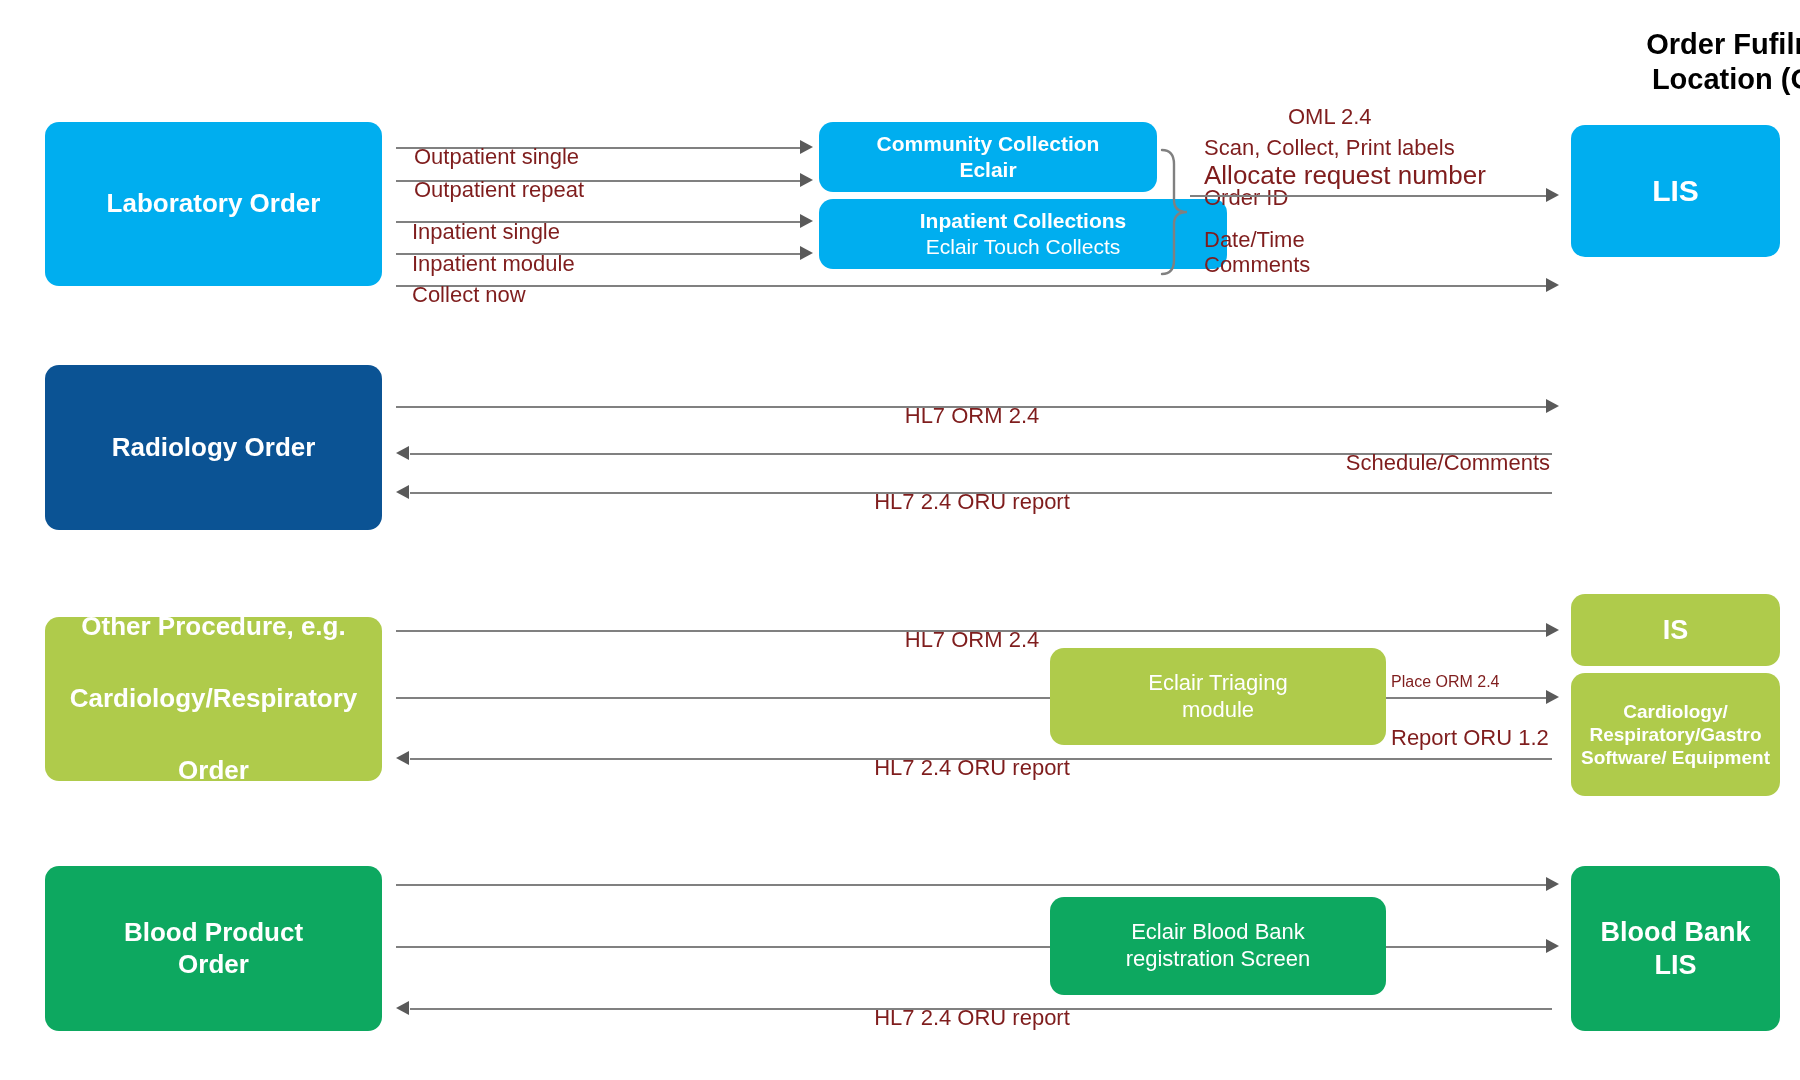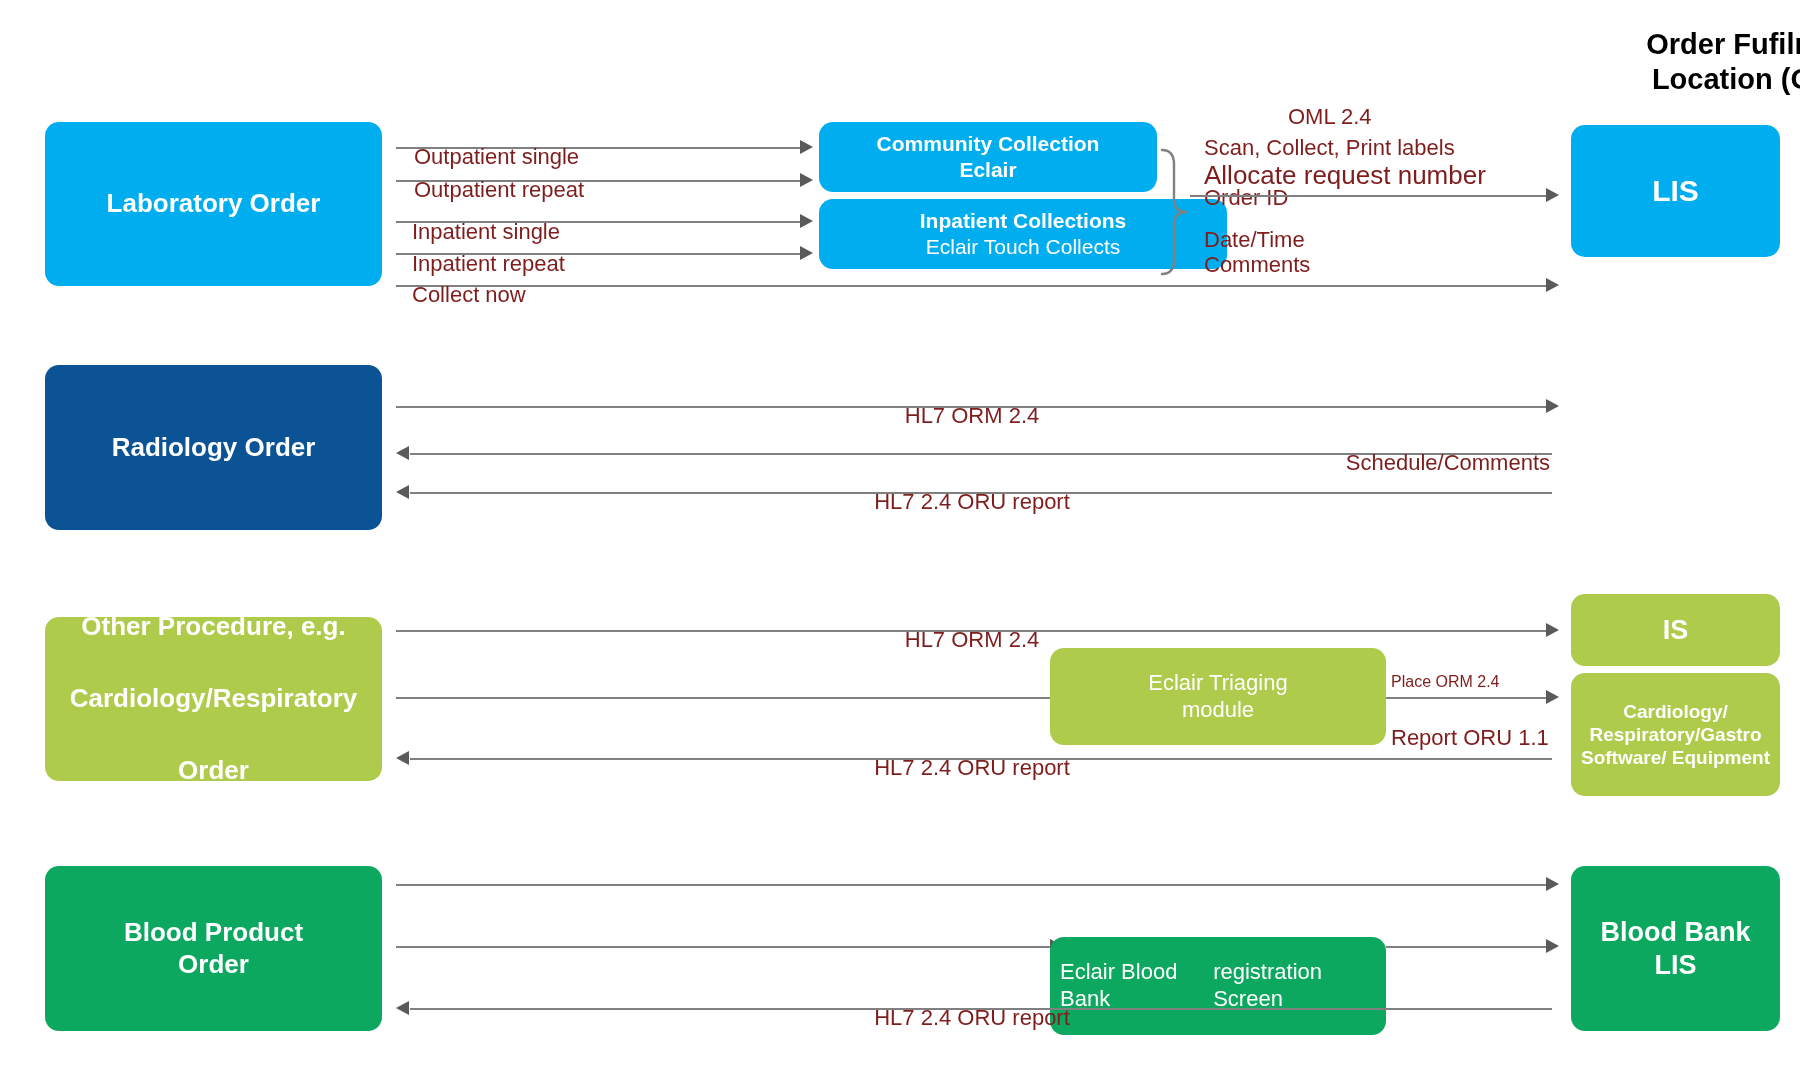--- a/index.html
+++ b/index.html
@@ -20,21 +20,21 @@
     overflow: hidden;
   }
 
   
   .box {
     position: absolute;
     border-radius: 14px;
     display: flex;
     align-items: center;
     justify-content: center;
-    text-align: left;
+    text-align: right;
     color: #ffffff;
     box-sizing: border-box;
     padding: 4px 10px;
     line-height: 1.22;
   }
   .box.bold   { font-weight: bold; }
   .box.normal { font-weight: normal; }
 
   .c-lightblue { background: #00AEEF; }
   .c-darkblue  { background: #0B5394; }
@@ -101,21 +101,21 @@
   <div class="hline" style="left:396px; top:180px; width:406px;"></div>
   <div class="arrow-r" style="left:800px; top:173px;"></div>
   <div class="lbl" style="left:414px; top:152px; font-size:22px;">Outpatient repeat</div>
 
   <div class="hline" style="left:396px; top:221px; width:406px;"></div>
   <div class="arrow-r" style="left:800px; top:214px;"></div>
   <div class="lbl" style="left:412px; top:194px; font-size:22px;">Inpatient single</div>
 
   <div class="hline" style="left:396px; top:253px; width:406px;"></div>
   <div class="arrow-r" style="left:800px; top:246px;"></div>
-  <div class="lbl" style="left:412px; top:226px; font-size:22px;">Inpatient repeat</div>
+  <div class="lbl" style="left:412px; top:226px; font-size:22px;">Inpatient module</div>
 
   <div class="hline" style="left:396px; top:285px; width:1152px;"></div>
   <div class="arrow-r" style="left:1546px; top:278px;"></div>
   <div class="lbl" style="left:412px; top:257px; font-size:22px;">Collect now</div>
 
   <div class="box bold c-lightblue" style="left:819px; top:122px; width:338px; height:70px; font-size:21px; flex-direction:column;">
     <span>Community Collection</span>
     <span>Eclair</span>
   </div>
 
@@ -176,21 +176,21 @@
   <div class="arrow-r" style="left:1050px; top:690px;"></div>
 
   <div class="box normal c-green" style="left:1050px; top:648px; width:336px; height:97px; font-size:22px; flex-direction:column;">
     <span>Eclair Triaging</span>
     <span>module</span>
   </div>
 
   <div class="hline" style="left:1386px; top:697px; width:162px;"></div>
   <div class="arrow-r" style="left:1546px; top:690px;"></div>
   <div class="lbl" style="left:1391px; top:648px; font-size:16px;">Place ORM 2.4</div>
-  <div class="lbl" style="left:1391px; top:700px; font-size:22px;">Report ORU 1.1</div>
+  <div class="lbl" style="left:1391px; top:700px; font-size:22px;">Report ORU 1.2</div>
 
   <div class="hline" style="left:410px; top:758px; width:1142px;"></div>
   <div class="arrow-l" style="left:396px; top:751px;"></div>
   <div class="lbl c" style="left:772px; top:730px; width:400px; font-size:22px;">HL7 2.4 ORU report</div>
 
   <div class="box bold c-green" style="left:1571px; top:594px; width:209px; height:72px; font-size:27px;">
     <span>IS</span>
   </div>
 
   <div class="box bold c-green" style="left:1571px; top:673px; width:209px; height:123px; font-size:19px; flex-direction:column;">
@@ -203,21 +203,21 @@
     <span>Blood Product</span>
     <span>Order</span>
   </div>
 
   <div class="hline" style="left:396px; top:884px; width:1152px;"></div>
   <div class="arrow-r" style="left:1546px; top:877px;"></div>
 
   <div class="hline" style="left:396px; top:946px; width:660px;"></div>
   <div class="arrow-r" style="left:1050px; top:939px;"></div>
 
-  <div class="box normal c-emerald" style="left:1050px; top:897px; width:336px; height:98px; font-size:22px; margin-top:40px;">
+  <div class="box normal c-emerald" style="left:1050px; top:897px; width:336px; height:98px; font-size:22px; flex-direction:column;">
     <span>Eclair Blood Bank</span>
     <span>registration Screen</span>
   </div>
 
   <div class="hline" style="left:1386px; top:946px; width:162px;"></div>
   <div class="arrow-r" style="left:1546px; top:939px;"></div>
 
   <div class="hline" style="left:410px; top:1008px; width:1142px;"></div>
   <div class="arrow-l" style="left:396px; top:1001px;"></div>
   <div class="lbl c" style="left:772px; top:980px; width:400px; font-size:22px;">HL7 2.4 ORU report</div>

